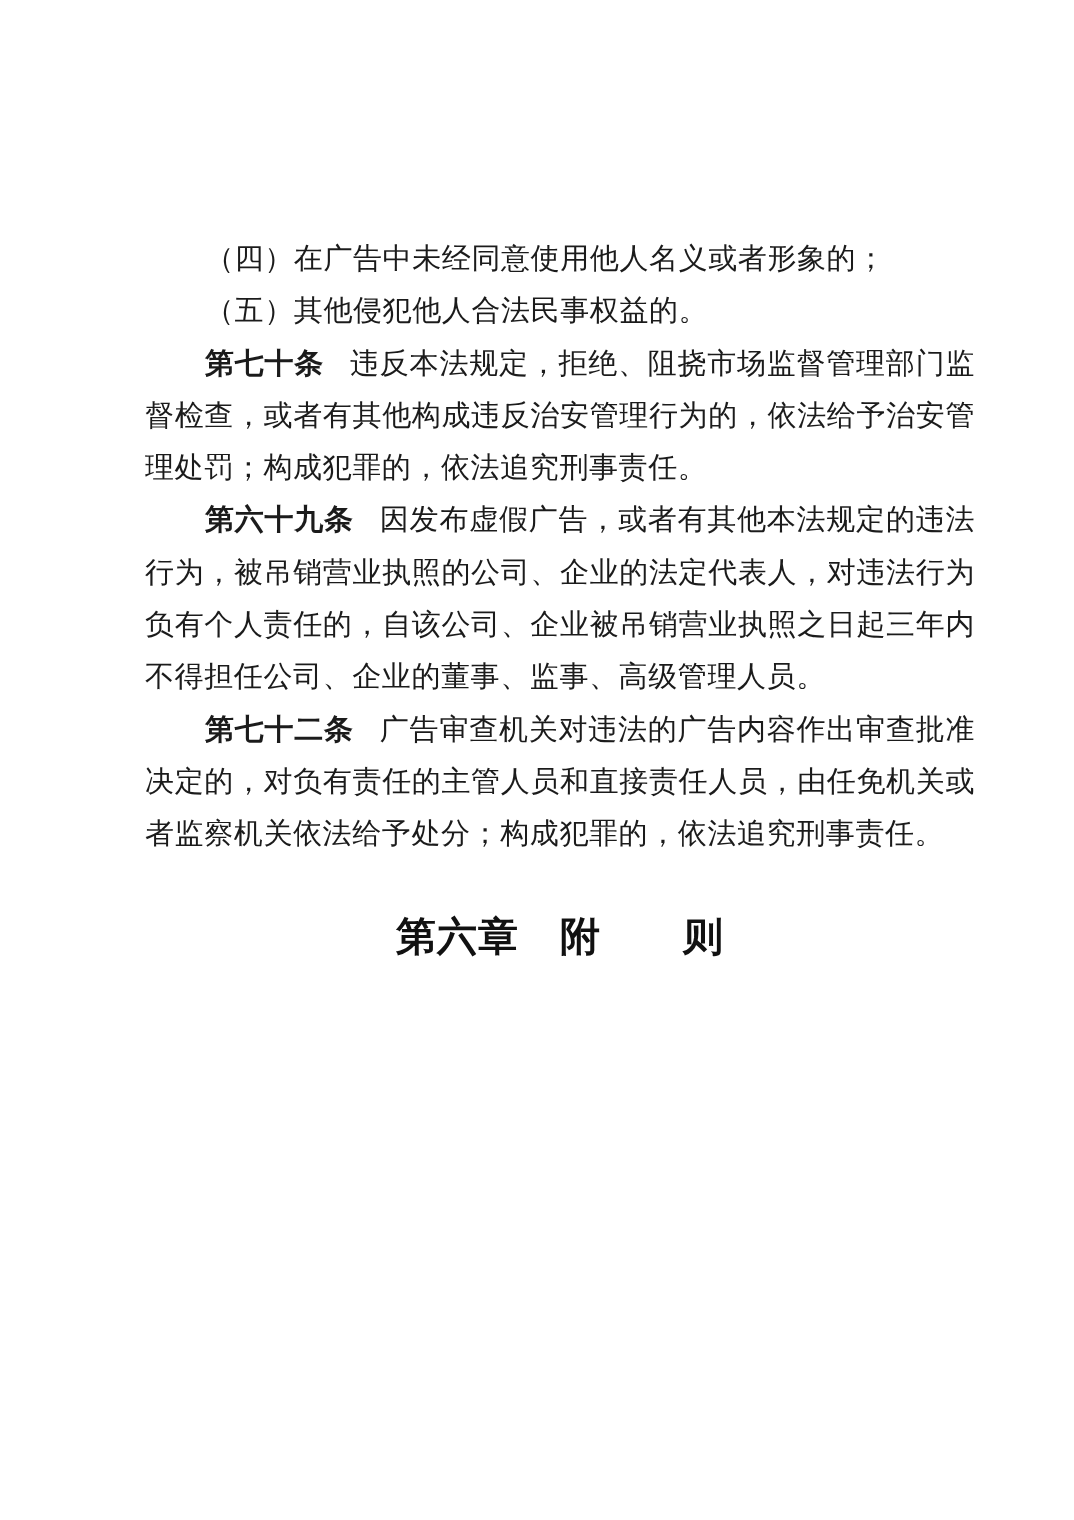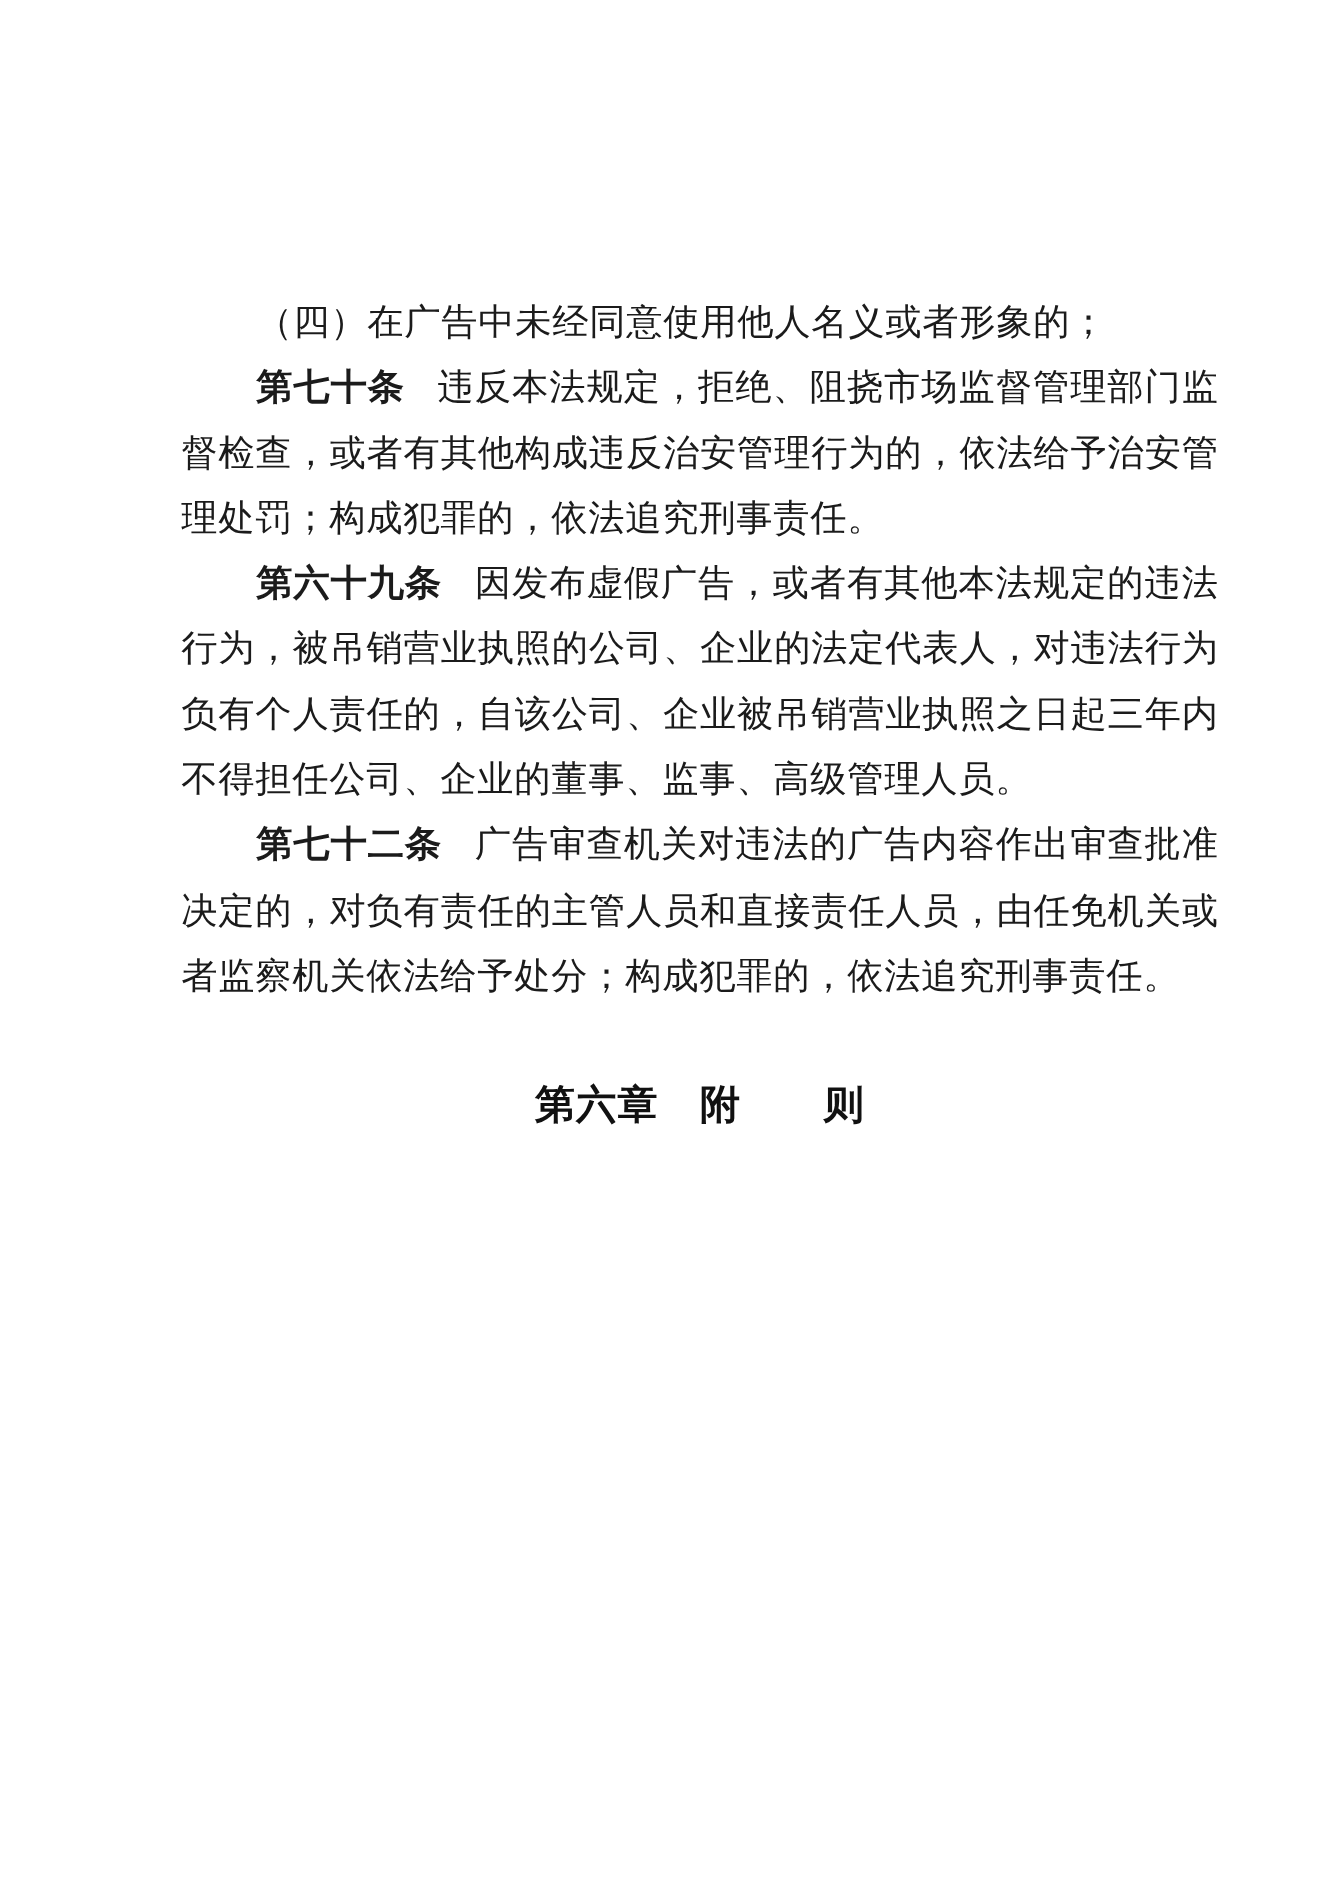--- a/index.html
+++ b/index.html
@@ -32,21 +32,21 @@
     text-justify: inter-character;
     text-indent: 60px;
     word-break: break-all;
   }
   .article-label {
     font-weight: bold;
     margin-right: 26px;
   }
   .chapter-heading {
     margin: 50px 0 0 0;
-    font-size: 32px;
+    font-size: 40px;
     line-height: 52.3px;
     font-weight: bold;
     text-align: center;
     text-indent: 0;
     letter-spacing: 1px;
     font-family: "Liberation Sans", "DejaVu Sans", sans-serif;
     color: #111111;
   }
   .page-number {
     position: absolute;
@@ -59,20 +59,21 @@
   }
 </style>
 </head>
 <body>
 
 <div class="page">
   <div class="content">
 
     <p class="para">（四）在广告中未经同意使用他人名义或者形象的；</p>
 
+    <p class="para">（五）其他侵犯他人合法民事权益的。</p>
 
     <p class="para"><span class="article-label">第七十条</span><span>违反本法规定，拒绝、阻挠市场监督管理部门监督检查，或者有其他构成违反治安管理行为的，依法给予治安管理处罚；构成犯罪的，依法追究刑事责任。</span></p>
 
     <p class="para"><span class="article-label">第六十九条</span><span>因发布虚假广告，或者有其他本法规定的违法行为，被吊销营业执照的公司、企业的法定代表人，对违法行为负有个人责任的，自该公司、企业被吊销营业执照之日起三年内不得担任公司、企业的董事、监事、高级管理人员。</span></p>
 
     <p class="para"><span class="article-label">第七十二条</span><span>广告审查机关对违法的广告内容作出审查批准决定的，对负有责任的主管人员和直接责任人员，由任免机关或者监察机关依法给予处分；构成犯罪的，依法追究刑事责任。</span></p>
 
 
 
 

